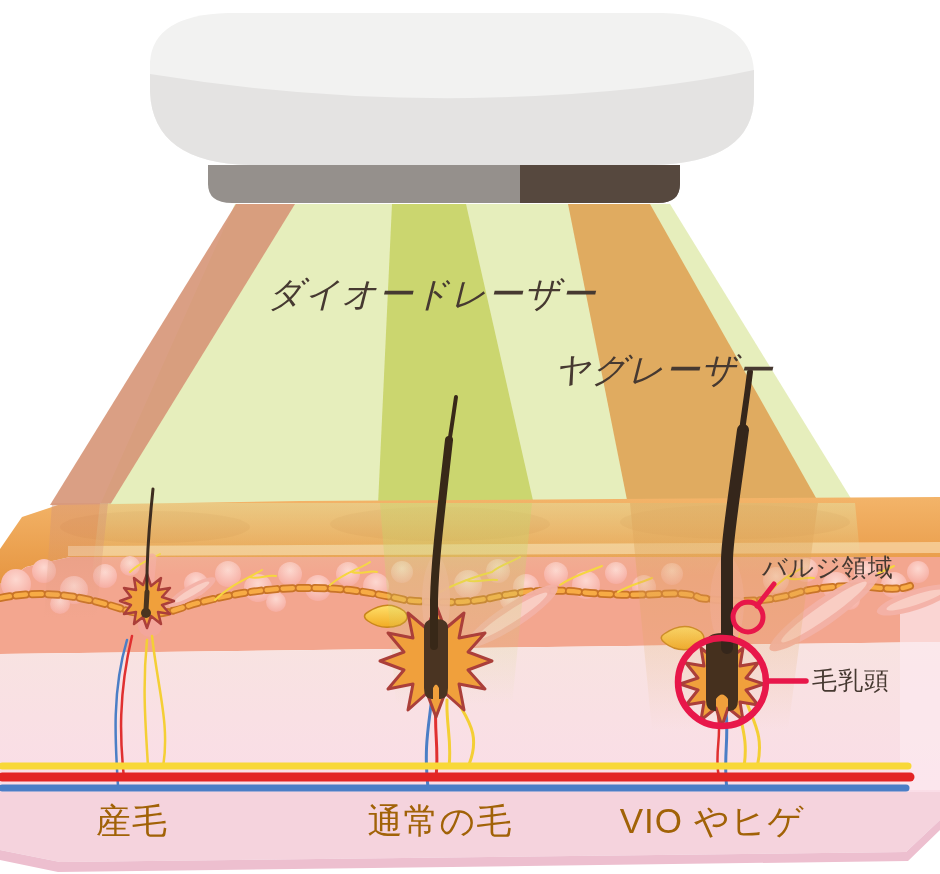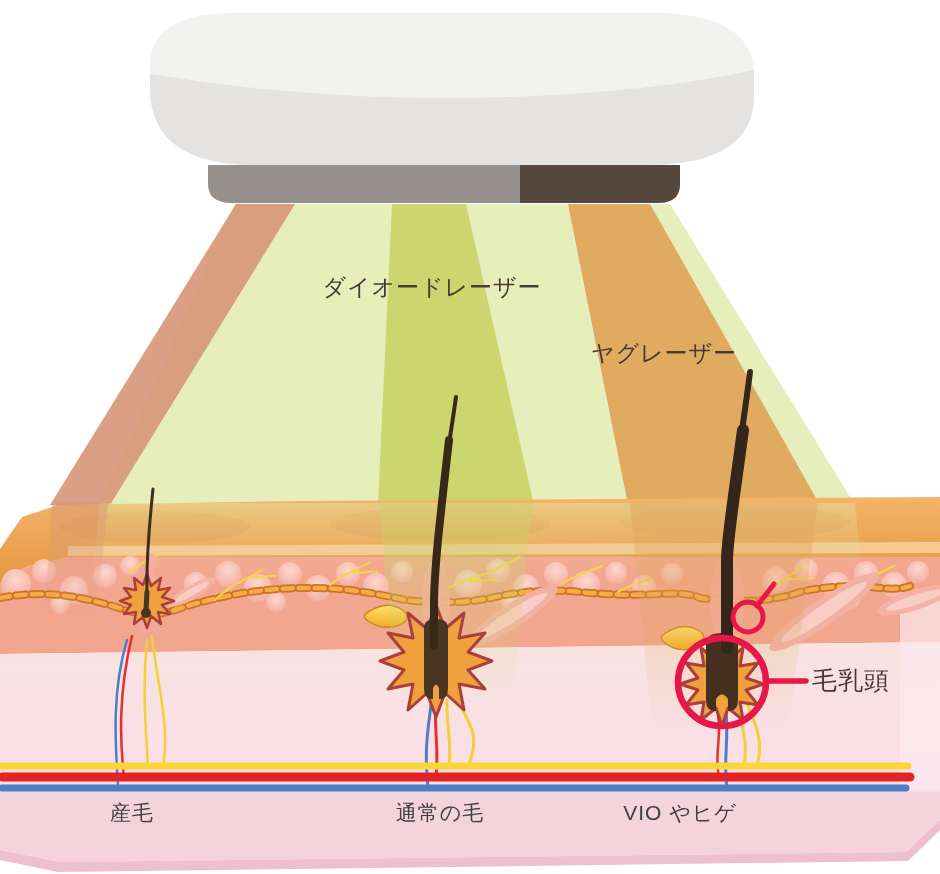--- a/index.html
+++ b/index.html
@@ -1,22 +1,22 @@
 <!DOCTYPE html>
 <html><head>
 <meta charset="utf-8">
 <style>
   html,body{margin:0;padding:0;background:#ffffff;}
   .stage{position:relative;width:940px;height:874px;background:#ffffff;overflow:hidden;
          font-family:"Liberation Sans",sans-serif;}
   .stage svg{position:absolute;left:0;top:0;}
   .lbl{position:absolute;color:#463931;white-space:nowrap;letter-spacing:1px;line-height:1.15;}
-  .laser{font-size:23px;text-align:left;transform:translateX(-50%);}
+  .laser{font-size:35px;text-align:left;transform:translateX(-50%);font-style:italic;}
   .annot{font-size:25px;}
-  .hairlbl{font-size:21px;color:#404040;transform:translateX(-50%);}
+  .hairlbl{font-size:35px;color:#a16207;transform:translateX(-50%);}
 </style>
 </head>
 <body>
 
 <div class="stage">
 
 <svg width="940" height="874" viewBox="0 0 940 874">
   <defs>
     <linearGradient id="epidGrad" x1="0" y1="0" x2="0" y2="1">
       <stop offset="0" stop-color="#f3b469"></stop>
@@ -210,23 +210,24 @@
     <path d="M150,92 L150,62 Q153,15 228,13 L662,13 Q752,16 754,72 L754,96 Q754,163 652,165 L250,165 Q153,163 150,92 Z" fill="#f2f2f1"></path>
     <path d="M150,74 Q310,100 470,98 Q640,95 754,70 L754,96 Q754,163 652,165 L250,165 Q153,163 150,92 Z" fill="#e4e3e2"></path>
     <path d="M208,165 L680,165 L680,184 Q680,203 658,203 L232,203 Q208,203 208,184 Z" fill="#95908c"></path>
     <path d="M520,165 L680,165 L680,184 Q680,203 658,203 L520,203 Z" fill="#56483e"></path>
   </g>
 </svg>
 
 <div class="lbl laser" style="left:432px;top:274px;">
   <div>ダイオードレーザー</div>
 </div>
-<div class="lbl laser" style="left:664px;top:340px;">
+<div class="lbl laser" style="left:664px;top:350px;">
   <div>ヤグレーザー</div>
 </div>
 
+<div class="lbl annot" style="left:762px;top:553px;">バルジ領域</div>
 <div class="lbl annot" style="left:812px;top:666px;text-align:right;">毛乳頭</div>
 
 <div class="lbl hairlbl" style="left:132px;top:801px;">産毛</div>
 <div class="lbl hairlbl" style="left:440px;top:801px;">通常の毛</div>
-<div class="lbl hairlbl" style="left:680px;top:801px;">VIO やヒゲ</div>
+<div class="lbl hairlbl" style="left:712px;top:801px;">VIO やヒゲ</div>
 
 </div>
 
 </body></html>

